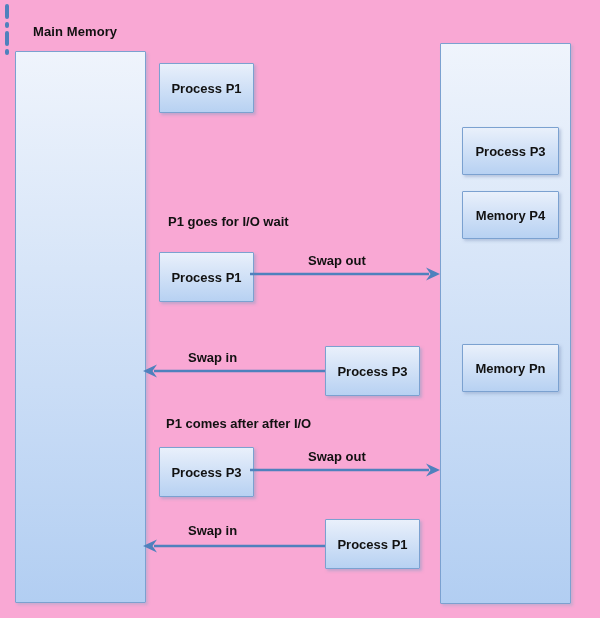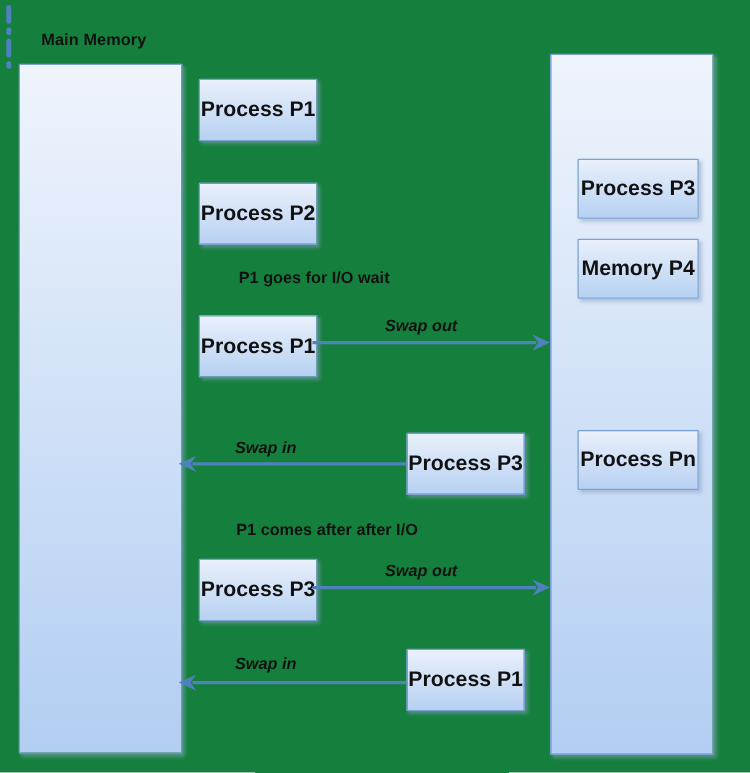--- a/index.html
+++ b/index.html
@@ -1,17 +1,17 @@
 <!DOCTYPE html>
 <html style="--arrow: #4f81bd; --box-border: #7ba1d0; --box-top: #e9f0fb; --box-bottom: #b7d1f2; --memory-top: #eff4fc; --memory-bottom: #b2cef2; --text: #111111;"><head>
 <meta charset="utf-8">
 <style>
   html,body{margin:0;padding:0;background:#ffffff;}
   .canvas{
-    position:relative;width:600px;height:618px;background:#15803d;
+    position:relative;width:600px;height:618px;background:#f9a8d4;
     font-family:"Liberation Sans", sans-serif;color:var(--text,#111);
     overflow:hidden;
   }
   .mem-title{
     position:absolute;font-size:13px;font-weight:700;color:var(--text,#111);
     white-space:nowrap;letter-spacing:0.1px;
   }
   .mem-title.main{left:33px;top:24px;}
   .mem-title.secondary{left:447px;top:13px;}
   .memory{
@@ -21,32 +21,30 @@
     border-radius:1px;
   }
   .memory.main{left:15px;top:51px;width:129px;height:550px;}
   .memory.secondary{left:440px;top:43px;width:129px;height:559px;}
   .pbox{
     position:absolute;width:93px;height:48px;
     border:1px solid var(--box-border,#7ba1d0);border-radius:1px;
     background:linear-gradient(to bottom, var(--box-top,#e9f0fb), var(--box-bottom,#b7d1f2));
     box-shadow:2px 2px 3px rgba(140,160,195,0.5);
     display:flex;align-items:center;justify-content:center;
-    font-size:17px;font-weight:700;color:var(--text,#111);
+    font-size:13px;font-weight:700;color:var(--text,#111);
   }
   .pbox.sec{width:95px;height:46px;}
   .note{
     position:absolute;font-size:13px;font-weight:700;color:var(--text,#111);
     white-space:nowrap;
-    margin-left:23px;
   }
   .arrow-label{
     position:absolute;font-size:13px;font-weight:700;color:var(--text,#111);
     white-space:nowrap;
-    font-style:italic;
   }
   svg.arrow{position:absolute;overflow:visible;display:block;}
   svg.arrow line{stroke:var(--arrow,#4f81bd);stroke-width:2.6;}
   svg.arrow polygon{fill:var(--arrow,#4f81bd);}
   svg.ellipsis line{
     stroke:var(--arrow,#4f81bd);stroke-width:4;stroke-linecap:round;
     stroke-dasharray:11 7 2 7;
   }
 </style>
 </head>
@@ -58,23 +56,20 @@
   <div class="mem-title main">Main Memory</div>
 
   
   <div class="memory main"></div>
   <div class="memory secondary"></div>
 
   
   <div class="pbox" style="left:159px;top:63px;">
       <span>Process P1</span>
     </div>
-  <div class="pbox" style="left:159px;top:146px;">
-      <span>Process P2</span>
-    </div>
   <div class="pbox" style="left:159px;top:252px;">
       <span>Process P1</span>
     </div>
   <div class="pbox" style="left:325px;top:346px;">
       <span>Process P3</span>
     </div>
   <div class="pbox" style="left:159px;top:447px;">
       <span>Process P3</span>
     </div>
   <div class="pbox" style="left:325px;top:519px;">
@@ -82,21 +77,21 @@
     </div>
 
   
   <div class="pbox sec" style="left:462px;top:127px;">
       <span>Process P3</span>
     </div>
   <div class="pbox sec" style="left:462px;top:191px;">
       <span>Memory P4</span>
     </div>
   <div class="pbox sec" style="left:462px;top:344px;">
-      <span>Process Pn</span>
+      <span>Memory Pn</span>
     </div>
 
   
   <svg class="ellipsis" style="left:495px;top:258px;" width="14" height="66" viewBox="0 0 14 66">
     <line x1="7" y1="6" x2="7" y2="60"></line>
   </svg>
 
   
   <div class="note" style="left:168px;top:214px;">P1 goes for I/O wait</div>
   <div class="note" style="left:166px;top:416px;">P1 comes after after I/O</div>

